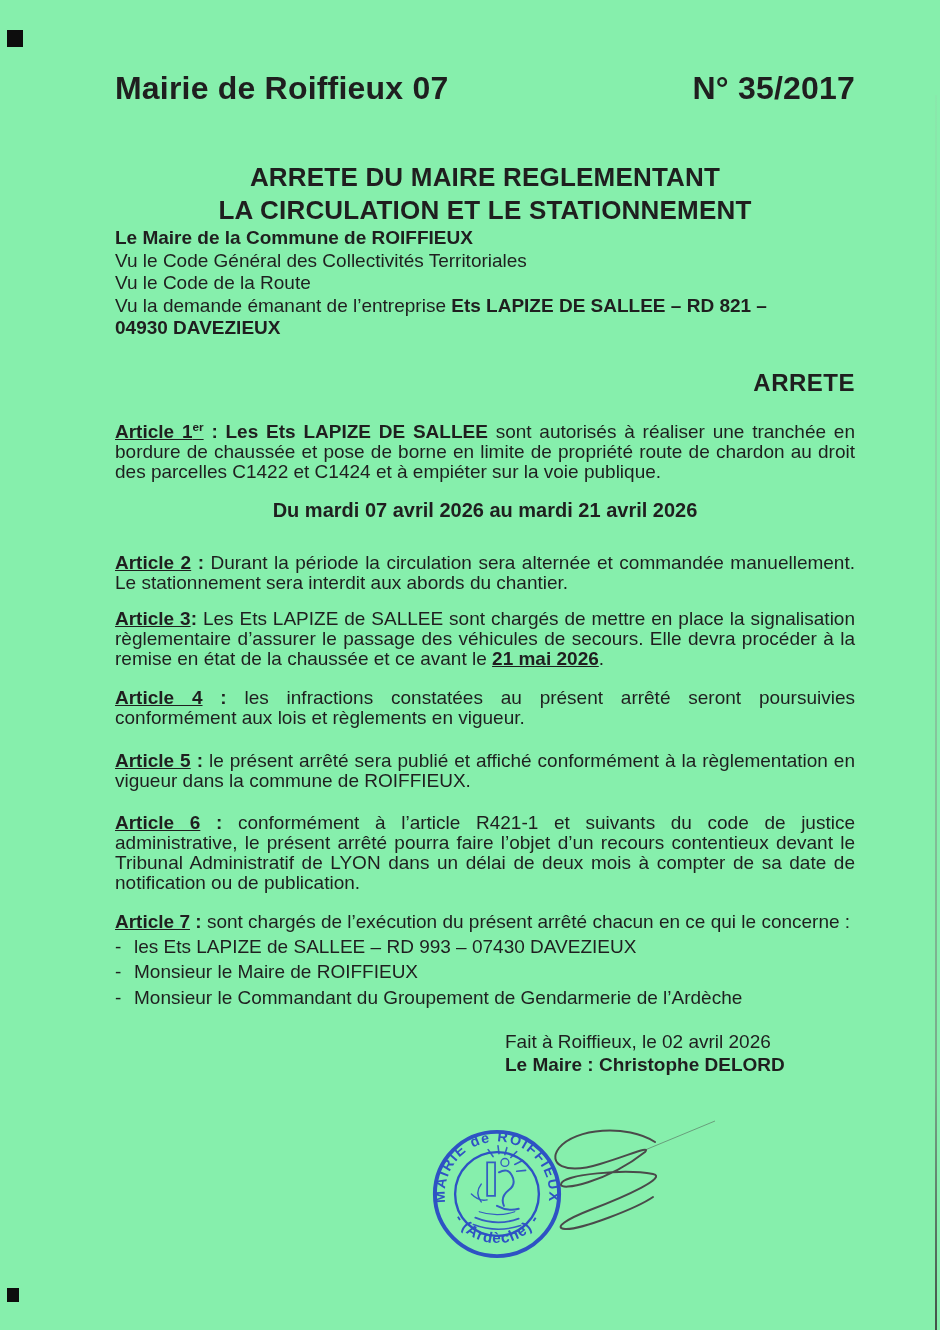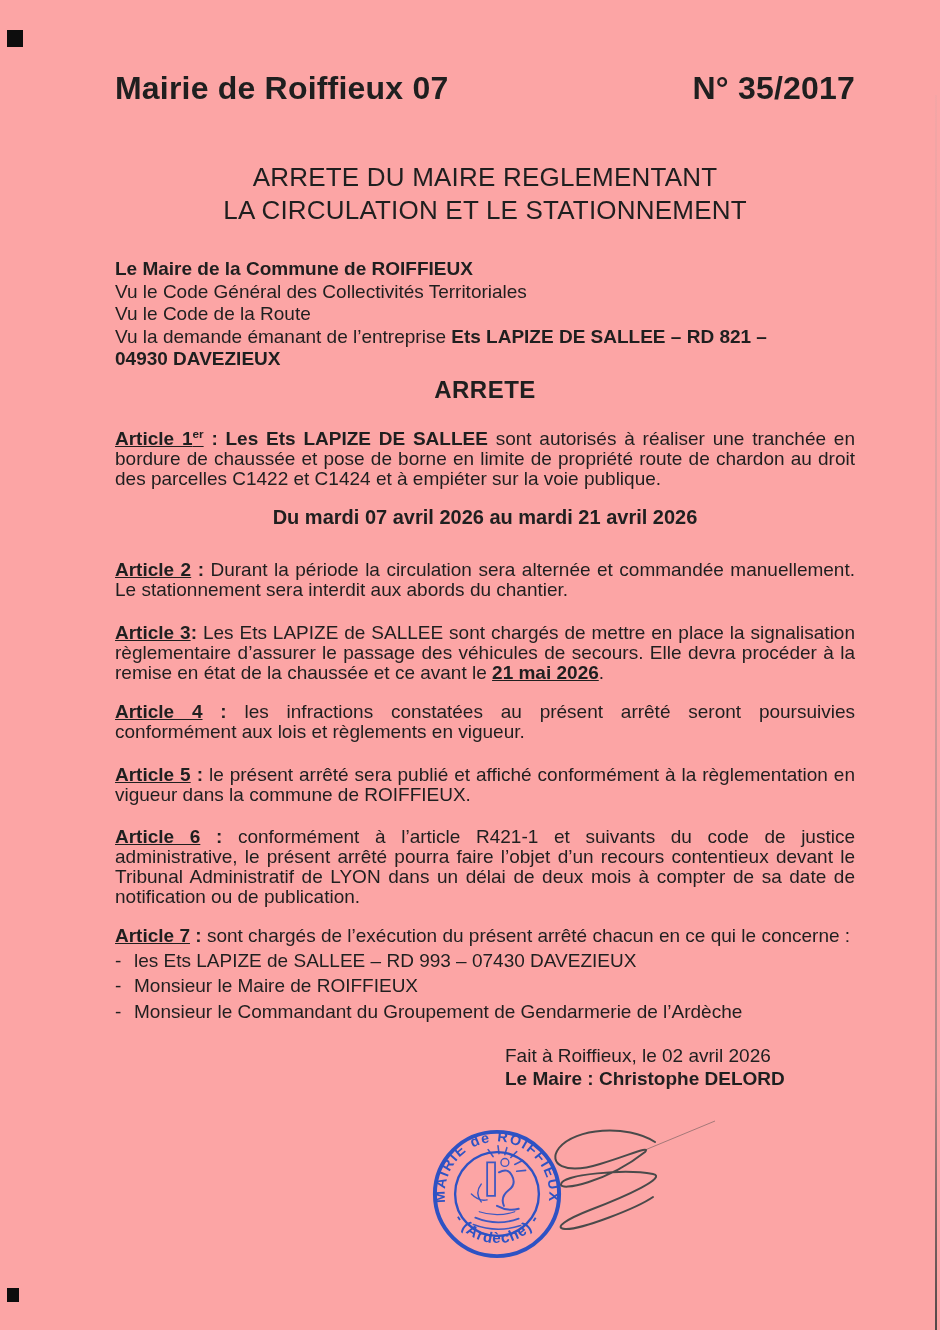--- a/index.html
+++ b/index.html
@@ -1,51 +1,51 @@
 <!DOCTYPE html>
 <html><head>
 <meta charset="utf-8">
 <style>
   html,body { margin:0; padding:0; background:#e8e8e8; }
   .page {
     position:relative;
     width:940px; height:1330px;
     margin:0 auto;
-    background:#fca5a5;
+    background:#86efac;
     font-family:"Liberation Sans", sans-serif;
     overflow:hidden;
   }
   .scan-mark { position:absolute; background:#0d0d0d; }
   .scan-mark.top { left:7px; top:30px; width:16px; height:17px; }
   .scan-mark.bottom { left:7px; top:1288px; width:12px; height:14px; }
   .scan-edge {
     position:absolute; right:3px; top:95px; bottom:0; width:2px;
     background:linear-gradient(to bottom,
       rgba(170,170,170,0.10), rgba(150,150,150,0.35) 40%,
       rgba(110,110,110,0.55) 80%, rgba(55,55,55,0.85));
   }
   .content { position:absolute; left:115px; top:0; width:740px; }
 
   .hdr { display:flex; justify-content:space-between; align-items:baseline; margin-top:70px; }
   .hdr-title, .hdr-num { font-size:32px; font-weight:bold; letter-spacing:0.2px; }
 
-  .doc-title { margin-top:54px; text-align:center; font-weight:normal;
+  .doc-title { margin-top:54px; text-align:center; font-weight:bold;
                font-size:26px; line-height:33px; letter-spacing:0.2px; }
 
-  .pre { margin-top:31px; font-size:19px; line-height:22.5px; }
+  .pre { font-size:19px; line-height:22.5px; }
   .b { font-weight:bold; }
 
-  .arrete { margin-top:5px; text-align:center; font-weight:bold; font-size:24px; letter-spacing:0.5px; }
+  .arrete { margin-top:29px; text-align:right; font-weight:bold; font-size:24px; letter-spacing:0.5px; }
 
   p.art { margin:20px 0 0 0; font-size:19px; line-height:20px; text-align:justify; }
   p.art .lbl { font-weight:bold; text-decoration:underline; }
   p.art sup { font-size:0.62em; vertical-align:super; }
   p.art .deadline { font-weight:bold; text-decoration:underline; }
   p.a2 { margin-top:31px; }
-  p.a3 { margin-top:23px; }
+  p.a3 { margin-top:16px; }
   p.a4 { margin-top:19px; }
   p.a5 { margin-top:23px; }
   p.a6 { margin-top:22px; }
   p.a7 { margin-top:19px; }
 
   .period { margin-top:17px; text-align:center; font-weight:bold; font-size:20px; }
 
   .exec-list { margin-top:2px; font-size:19px; line-height:25.5px; }
   .exec-item { display:flex; }
   .exec-item .dash { width:19px; flex:0 0 19px; }

